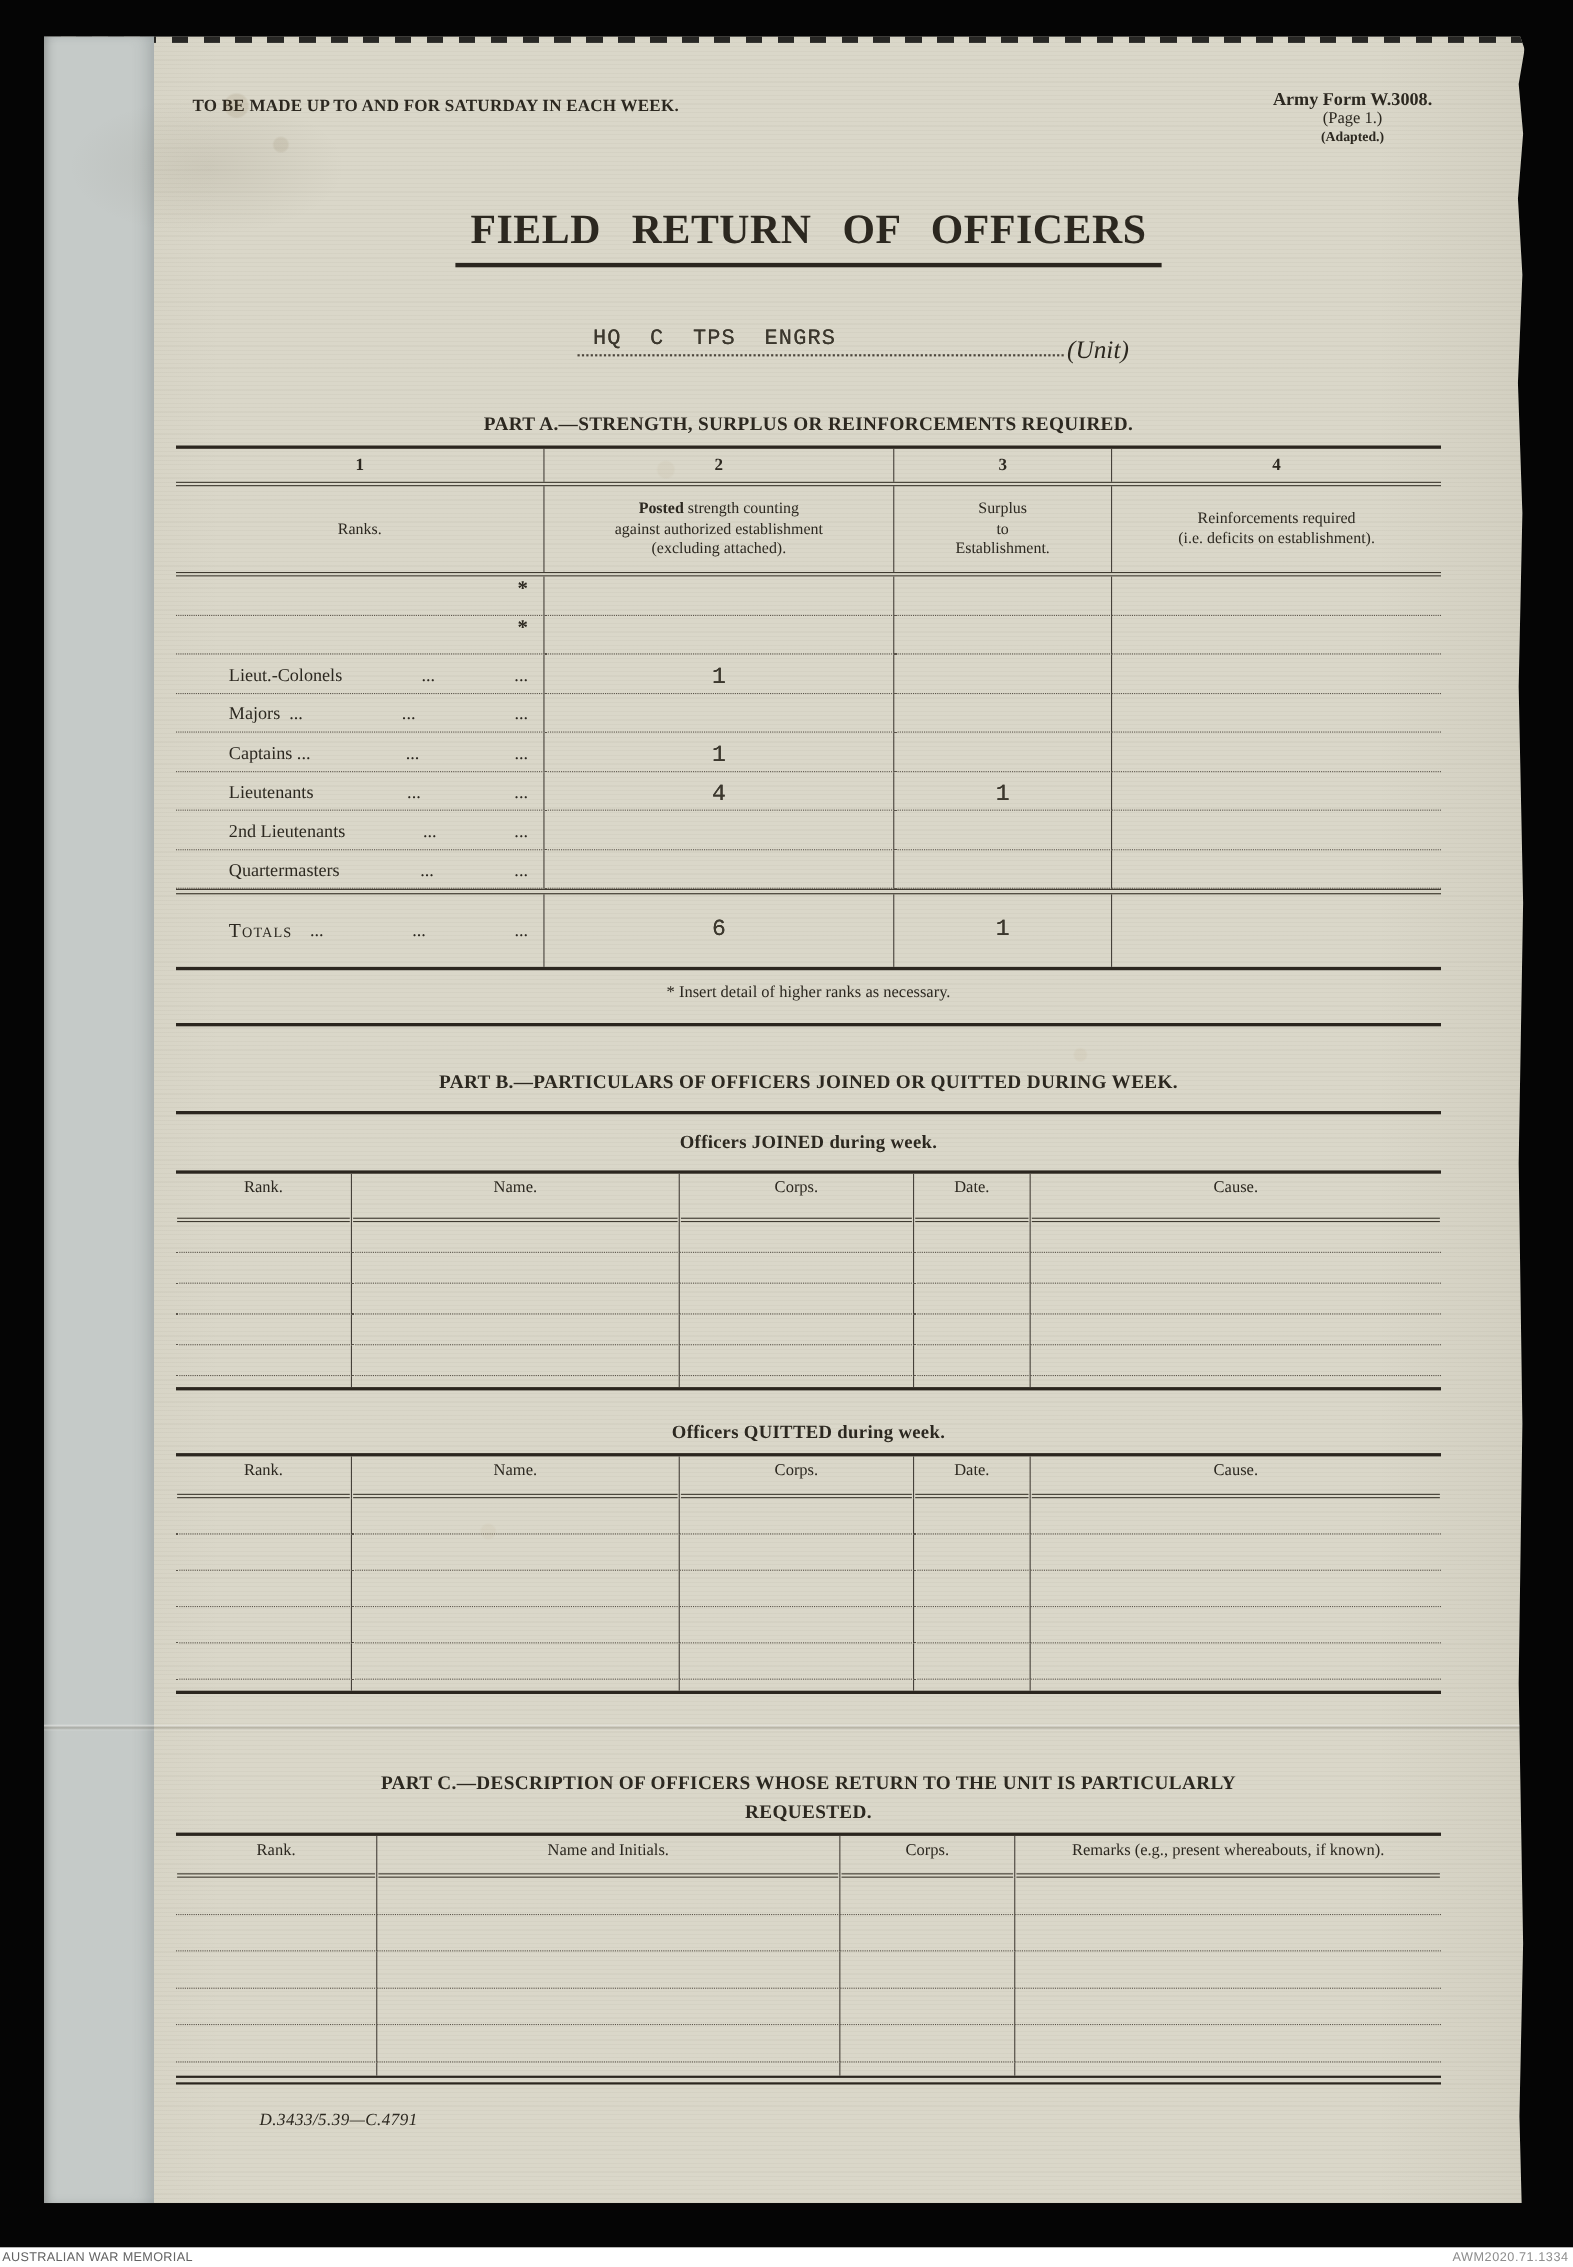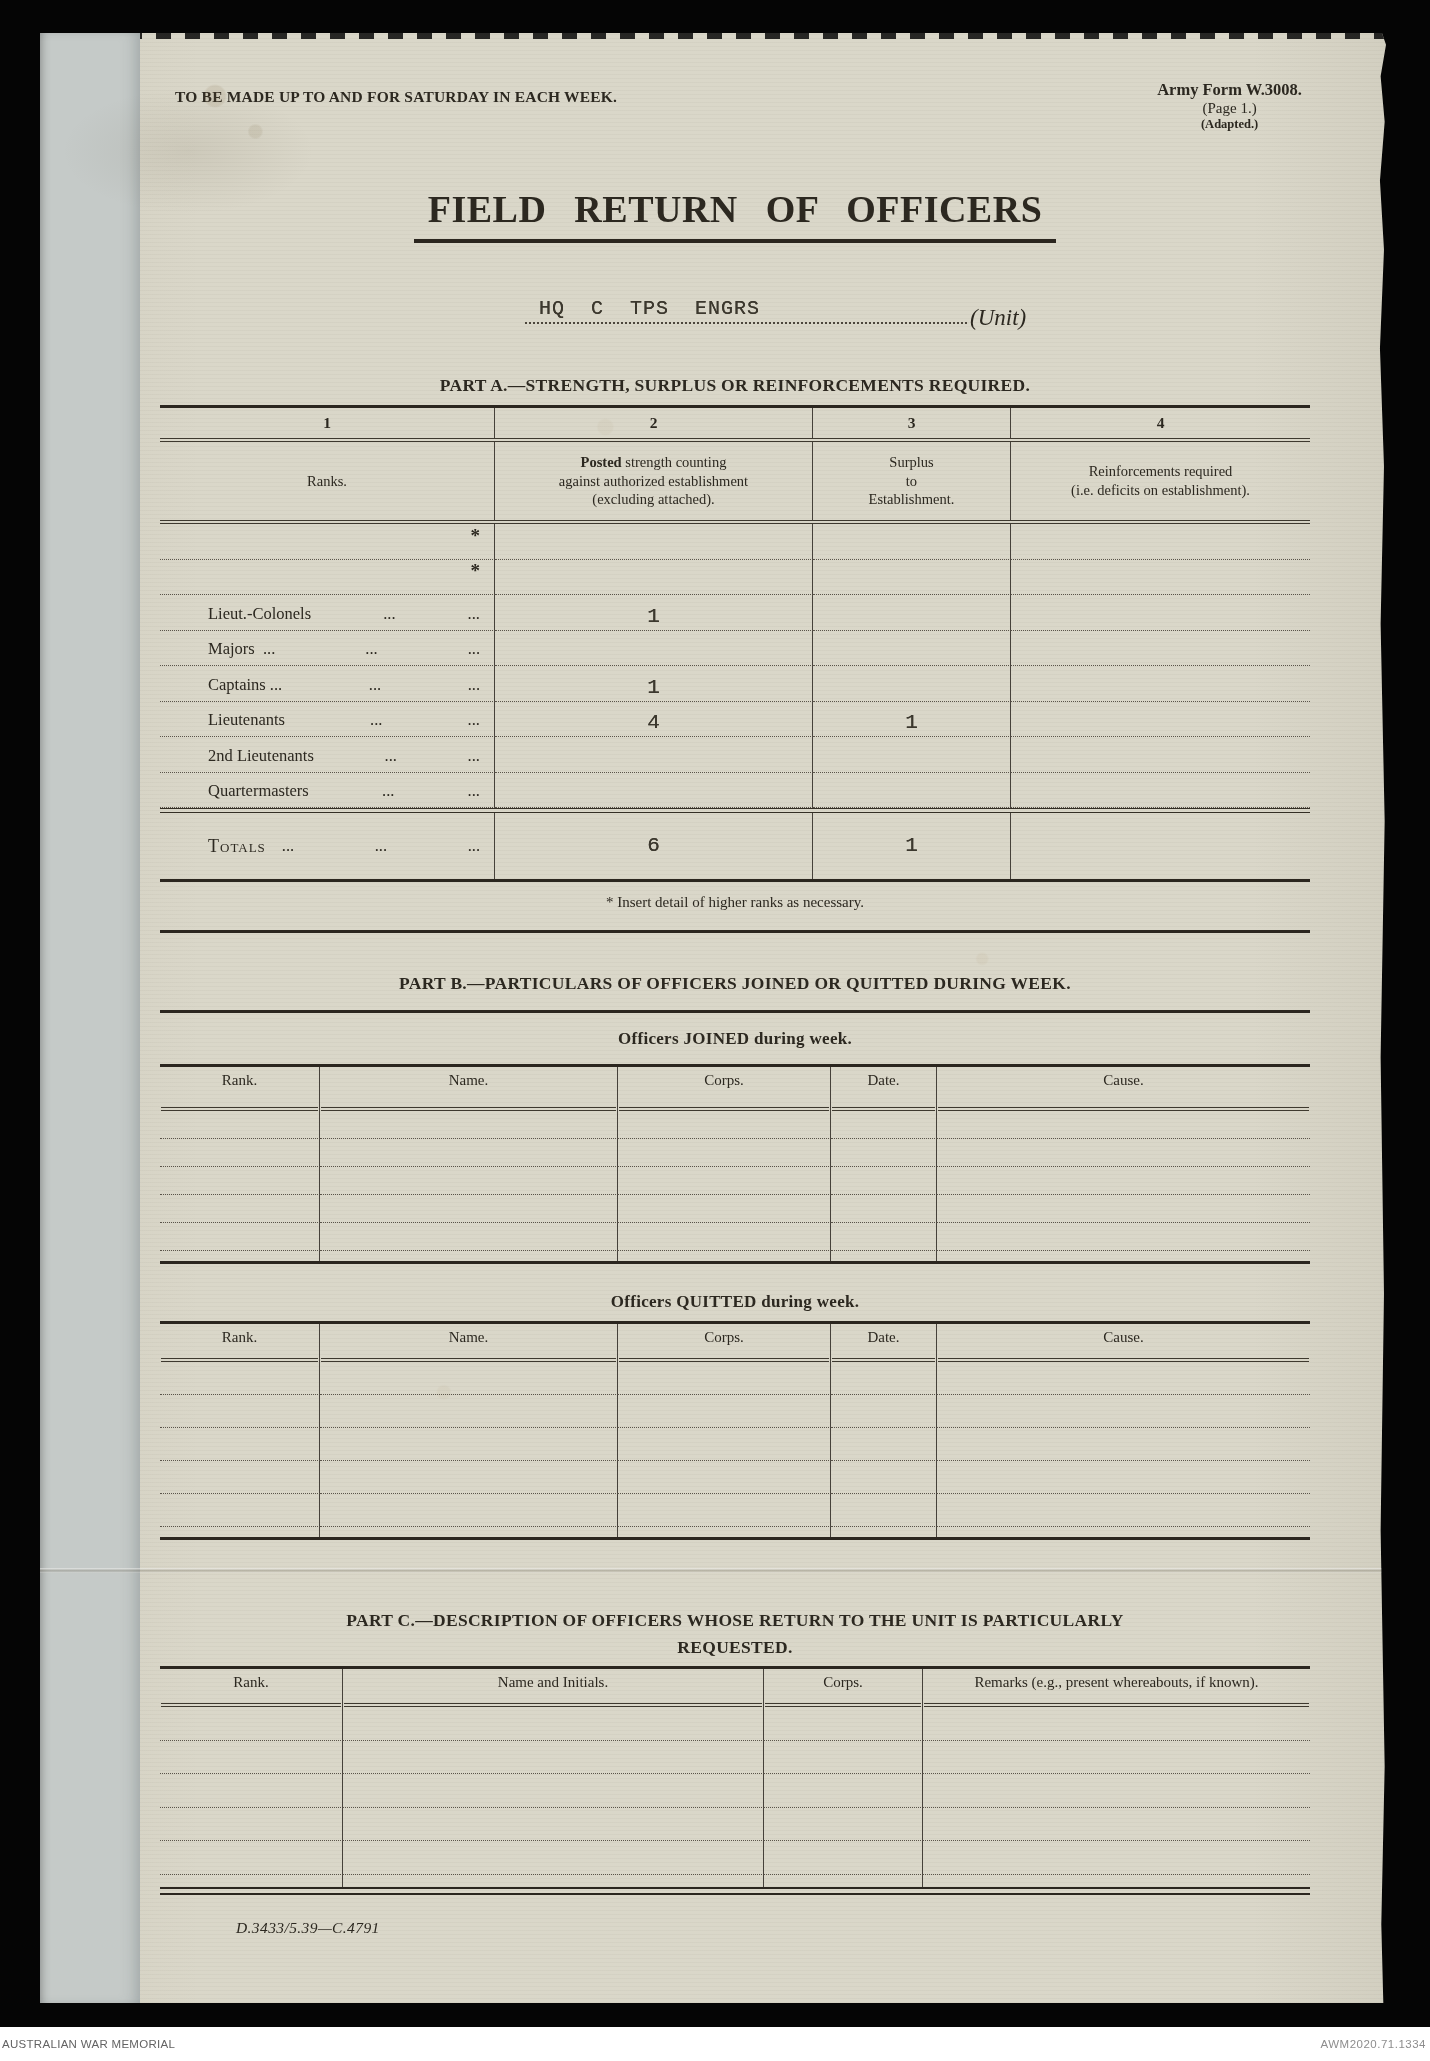--- a/index.html
+++ b/index.html
@@ -121,21 +121,21 @@
 
   #pc { top:1633px; border-top:3.5px solid #2b261f; }
   .p1 { width:183px; } .p2 { width:421px; } .p3 { width:159px; } .p4 { flex:1; }
   #pc .pb-hdr { height:38px; }
   #pc .pb-row { height:33.5px; }
   .pc-tail { height:12px; }
   .dblheavy { height:8px; border-top:2.5px solid #2b261f; border-bottom:2.5px solid #2b261f; box-sizing:border-box; }
 
   
   #archive-bar {
-    position:absolute; left:0; right:0; bottom:0; height:34px; background:#ffffff;
+    position:absolute; left:0; right:0; bottom:0; height:18px; background:#ffffff;
     display:flex; justify-content:space-between; align-items:center;
     font-family:"Liberation Sans","DejaVu Sans",sans-serif; font-size:11.5px;
     padding:0 4px 0 2px; box-sizing:border-box;
   }
   #archive-bar .left { color:#636363; letter-spacing:0.3px; }
   #archive-bar .right { color:#8d8d8d; letter-spacing:0.5px; }
 </style>
 </head>
 <body>
 

